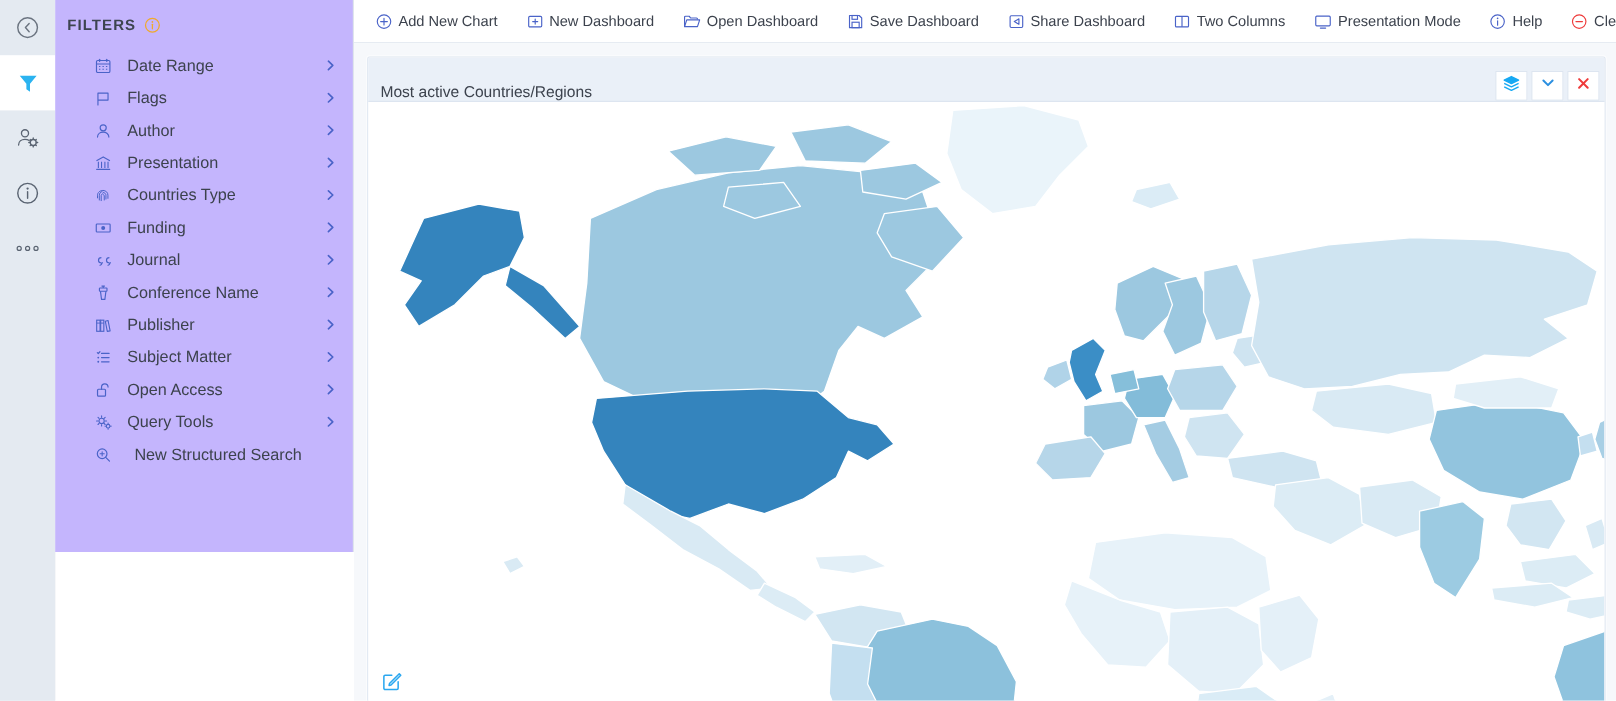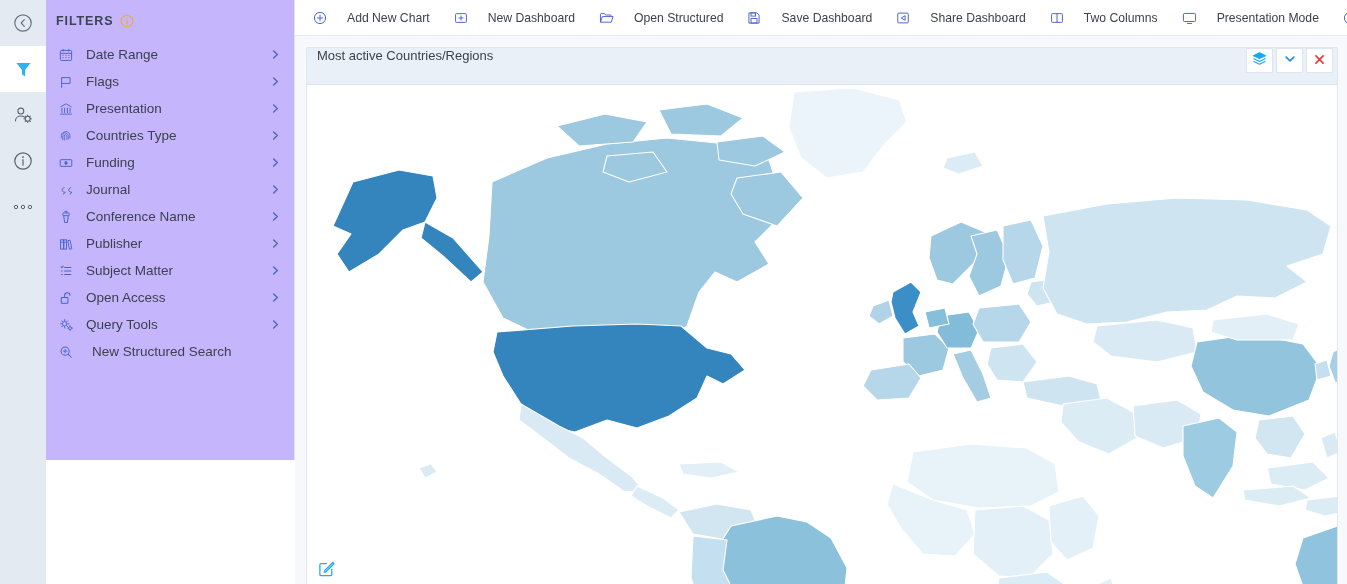--- a/index.html
+++ b/index.html
@@ -47,21 +47,21 @@
     padding-left: 10px;
     gap: 7px;
   }
   .filters-title {
     font-size: 12.5px;
     letter-spacing: 0.9px;
     font-weight: 700;
     color: #3d4450;
   }
   .info-badge { display: flex; align-items: center; }
-  .filter-list { padding-top: 0px; }
+  .filter-list { padding-top: 0px; padding-left: 20px; }
   .filter-row {
     height: 27px;
     display: flex; align-items: center;
     padding: 0 12px 0 13px;
     cursor: pointer;
     position: relative;
   }
   .f-icon {
     width: 20px; flex: 0 0 20px;
     display: flex; align-items: center; justify-content: flex-start;
@@ -89,21 +89,21 @@
   .toolbar {
     height: 36px; flex: 0 0 36px;
     background: #ffffff;
     border-bottom: 1px solid #e6ebf2;
     display: flex; align-items: center;
     padding-left: 18px;
     gap: 0px;
   }
   .tb-item {
     display: flex; align-items: center;
-    gap: 20px;
+    gap: 5px;
     font-size: 12.2px;
     color: #3c424d;
     margin-right: 24px;
     cursor: pointer;
     white-space: nowrap;
   }
   .tb-item .tb-ico { display: flex; align-items: center; color: #4a63c8; }
   .tb-item.danger { color: #3c424d; }
   .tb-item.danger .tb-ico { color: #ee3a3a; }
 
@@ -121,21 +121,21 @@
     border: 1px solid #dde5f0;
     border-radius: 2px;
     display: flex; flex-direction: column;
     position: relative;
     box-shadow: 0 0 0 1px rgba(255,255,255,0.6);
   }
   .panel-head {
     height: 37px; flex: 0 0 37px;
     background: #eaf0f8;
     border-bottom: 1px solid #dde5f0;
-    display: flex; align-items: flex-start;
+    display: flex; align-items: flex-end;
     padding: 0 4px 0 10px;
   }
   .panel-title {
     flex: 1 1 auto;
     font-size: 13px;
     color: #3c424d;
   }
   .panel-btns { display: flex; align-items: center; gap: 0; }
   .p-btn {
     width: 27px; height: 25px;
@@ -255,20 +255,34 @@
           </svg>
         </span>
         <span class="f-label">Flags</span>
         <span class="f-chev">
           <svg width="11" height="11" viewBox="0 0 12 12" fill="none" stroke="#4a63c8" stroke-width="1.5">
               <path d="M4 2.2 L8 6 L4 9.8" stroke-linecap="round" stroke-linejoin="round"></path>
             </svg>
         </span>
       </div>
 
+      <div class="filter-row">
+        <span class="f-icon">
+          <svg width="14" height="14" viewBox="0 0 16 16" fill="none" stroke="#4a63c8" stroke-width="1.1">
+            <circle cx="8" cy="5.2" r="2.9"></circle>
+            <path d="M2.6 14 c0-3 2.5-4.7 5.4-4.7 s5.4 1.7 5.4 4.7" stroke-linecap="round"></path>
+          </svg>
+        </span>
+        <span class="f-label">Author</span>
+        <span class="f-chev">
+          <svg width="11" height="11" viewBox="0 0 12 12" fill="none" stroke="#4a63c8" stroke-width="1.5">
+              <path d="M4 2.2 L8 6 L4 9.8" stroke-linecap="round" stroke-linejoin="round"></path>
+            </svg>
+        </span>
+      </div>
 
       <div class="filter-row">
         <span class="f-icon">
           <svg width="14" height="14" viewBox="0 0 16 16" fill="none" stroke="#4a63c8" stroke-width="1.05">
             <path d="M1.6 5.6 L8 2 L14.4 5.6" stroke-linejoin="round"></path>
             <path d="M1.8 13.9 H14.2" stroke-linecap="round"></path>
             <path d="M3.4 6.6 V12.6M6.4 6.6 V12.6M9.6 6.6 V12.6M12.6 6.6 V12.6"></path>
           </svg>
         </span>
         <span class="f-label">Presentation</span>
@@ -450,21 +464,21 @@
         <span>New Dashboard</span>
       </div>
 
       <div class="tb-item">
         <span class="tb-ico">
           <svg width="15" height="14" viewBox="0 0 17 16" fill="none" stroke="#4a63c8" stroke-width="1.1">
             <path d="M1.6 12.8 V3.8 c0-.5.4-.9.9-.9 H6 l1.5 1.7 H13 c.5 0 .9.4.9.9 V6" stroke-linejoin="round"></path>
             <path d="M1.6 12.8 L3.7 6.4 H16 L13.9 12.8 Z" stroke-linejoin="round"></path>
           </svg>
         </span>
-        <span>Open Structured</span>
+        <span>Open Dashboard</span>
       </div>
 
       <div class="tb-item">
         <span class="tb-ico">
           <svg width="14" height="14" viewBox="0 0 16 16" fill="none" stroke="#4a63c8" stroke-width="1.1">
             <path d="M2.2 2.2 H11.4 L13.8 4.6 V13.8 H2.2 Z" stroke-linejoin="round"></path>
             <rect x="4.6" y="2.2" width="5.2" height="3.6"></rect>
             <rect x="4.6" y="8.6" width="6.8" height="5.2"></rect>
           </svg>
         </span>

